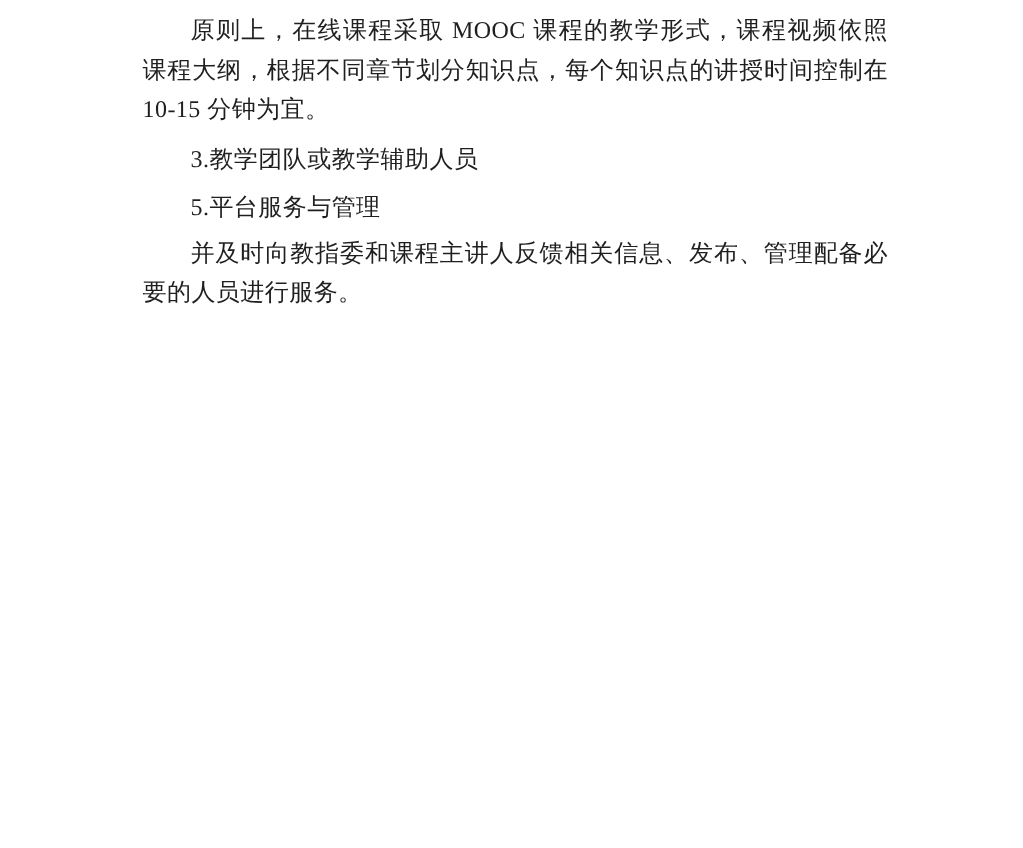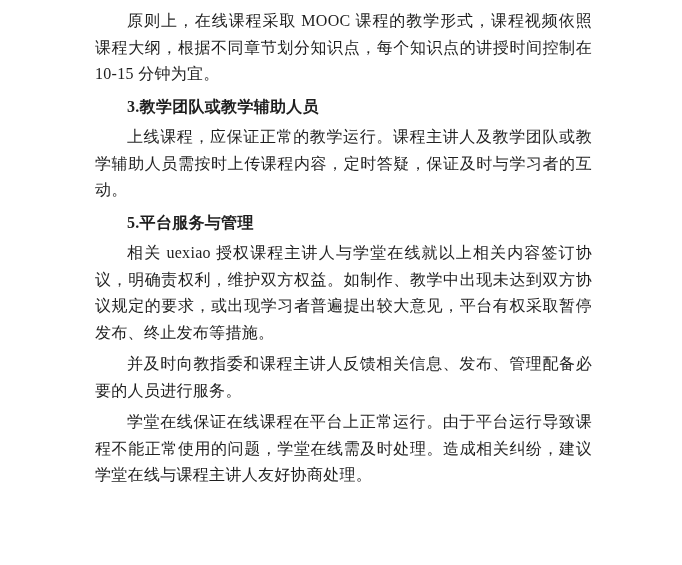--- a/index.html
+++ b/index.html
@@ -22,28 +22,25 @@
     font-size: 16px;
     line-height: 26.5px;
     color: #1f1f1f;
     text-align: justify;
     text-justify: inter-ideograph;
     text-indent: 2em;
     letter-spacing: 0.3px;
     word-break: break-all;
   }
   .heading {
-    font-weight: bold;
+    font-weight: normal;
     margin: 6px 0 4px 0;
   }
 </style>
 </head>
 <body>
 
 <div class="page">
   <p class="para">原则上，在线课程采取 MOOC 课程的教学形式，课程视频依照课程大纲，根据不同章节划分知识点，每个知识点的讲授时间控制在 10-15 分钟为宜。</p>
   <p class="para heading">3.教学团队或教学辅助人员</p>
-  <p class="para">上线课程，应保证正常的教学运行。课程主讲人及教学团队或教学辅助人员需按时上传课程内容，定时答疑，保证及时与学习者的互动。</p>
   <p class="para heading">5.平台服务与管理</p>
-  <p class="para">相关 uexiao 授权课程主讲人与学堂在线就以上相关内容签订协议，明确责权利，维护双方权益。如制作、教学中出现未达到双方协议规定的要求，或出现学习者普遍提出较大意见，平台有权采取暂停发布、终止发布等措施。</p>
   <p class="para">并及时向教指委和课程主讲人反馈相关信息、发布、管理配备必要的人员进行服务。</p>
-  <p class="para">学堂在线保证在线课程在平台上正常运行。由于平台运行导致课程不能正常使用的问题，学堂在线需及时处理。造成相关纠纷，建议学堂在线与课程主讲人友好协商处理。</p>
 </div>
 
 </body></html>

